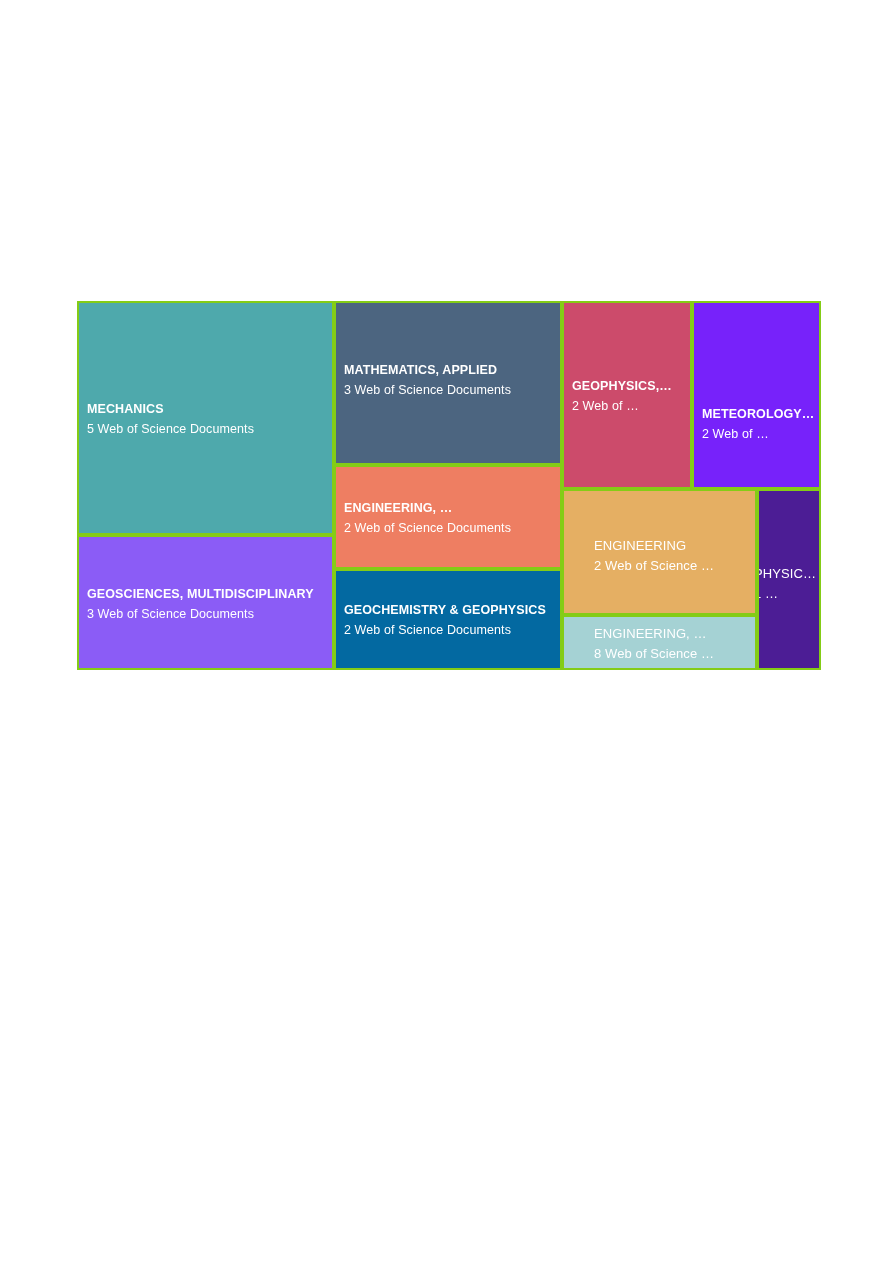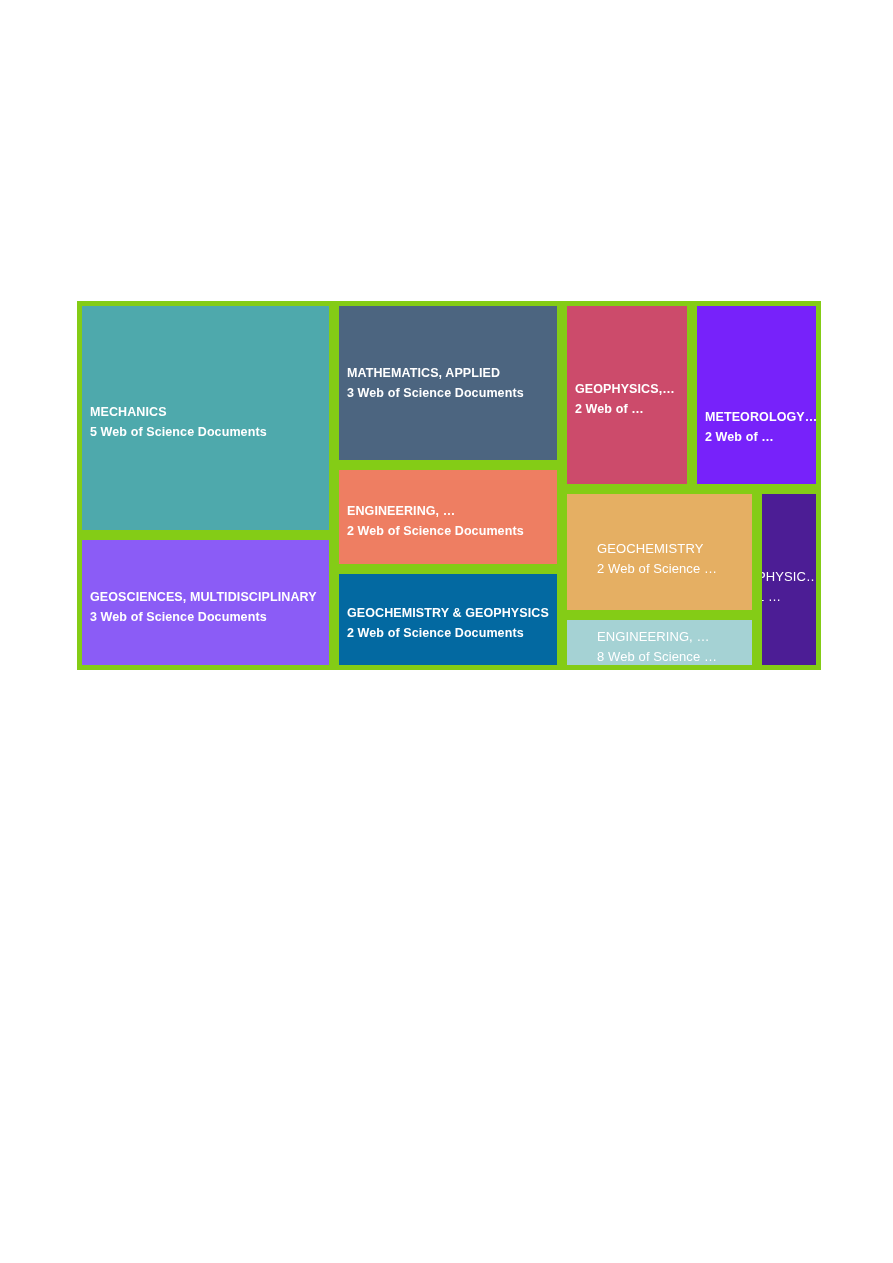--- a/index.html
+++ b/index.html
@@ -25,21 +25,21 @@
 
   .treemap-plot {
     position: relative;
     width: 744px;
     height: 369px;
   }
 
   .tile {
     position: absolute;
     box-sizing: border-box;
-    border: 5px solid #84cc16;
+    border: 2px solid #84cc16;
     overflow: hidden;
     color: #ffffff;
   }
 
   .tile-label {
     position: absolute;
     left: 8px;
     width: calc(100% + 40px);
     white-space: nowrap;
   }
@@ -47,21 +47,21 @@
   .tile-name {
     display: block;
     font-size: 12.5px;
     font-weight: bold;
     line-height: 20px;
     letter-spacing: 0.1px;
   }
   .tile-value {
     display: block;
     font-size: 12.5px;
-    font-weight: bold;
+    font-weight: normal;
     line-height: 20px;
     letter-spacing: 0.1px;
   }
   .tile.light-weight .tile-name,
   .tile.light-weight .tile-value {
     font-weight: normal;
     font-size: 13px;
   }
 
   
@@ -165,21 +165,21 @@
 
     <div class="tile" id="tile-meteorology" style="background:#7722FA;">
       <div class="tile-label">
         <span class="tile-name">METEOROLOGY…</span>
         <span class="tile-value">2 Web of …</span>
       </div>
     </div>
 
     <div class="tile light-weight" id="tile-oceanography" style="background:#E5AF63;">
       <div class="tile-label">
-        <span class="tile-name">GEOCHEMISTRY</span>
+        <span class="tile-name">ENGINEERING</span>
         <span class="tile-value">2 Web of Science …</span>
       </div>
     </div>
 
     <div class="tile light-weight" id="tile-engineering-1" style="background:#A5D2D4;">
       <div class="tile-label">
         <span class="tile-name">ENGINEERING, …</span>
         <span class="tile-value">8 Web of Science …</span>
       </div>
     </div>

